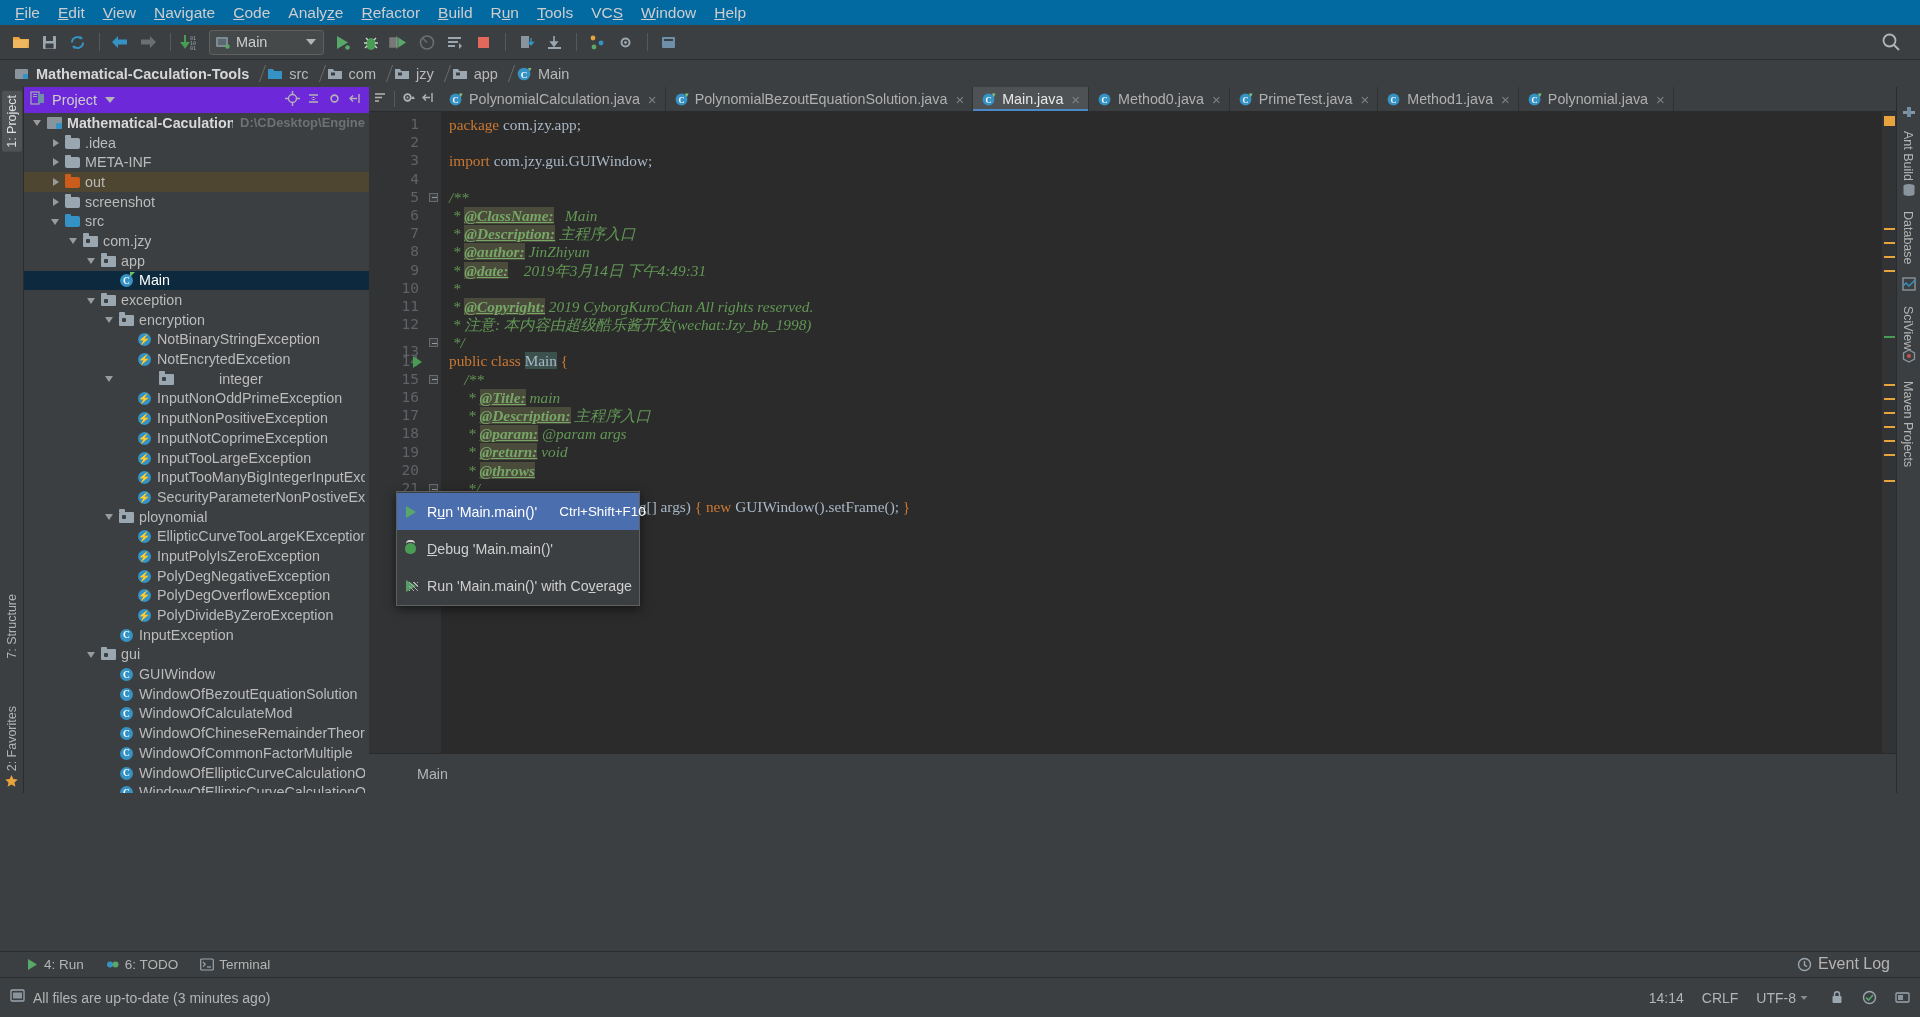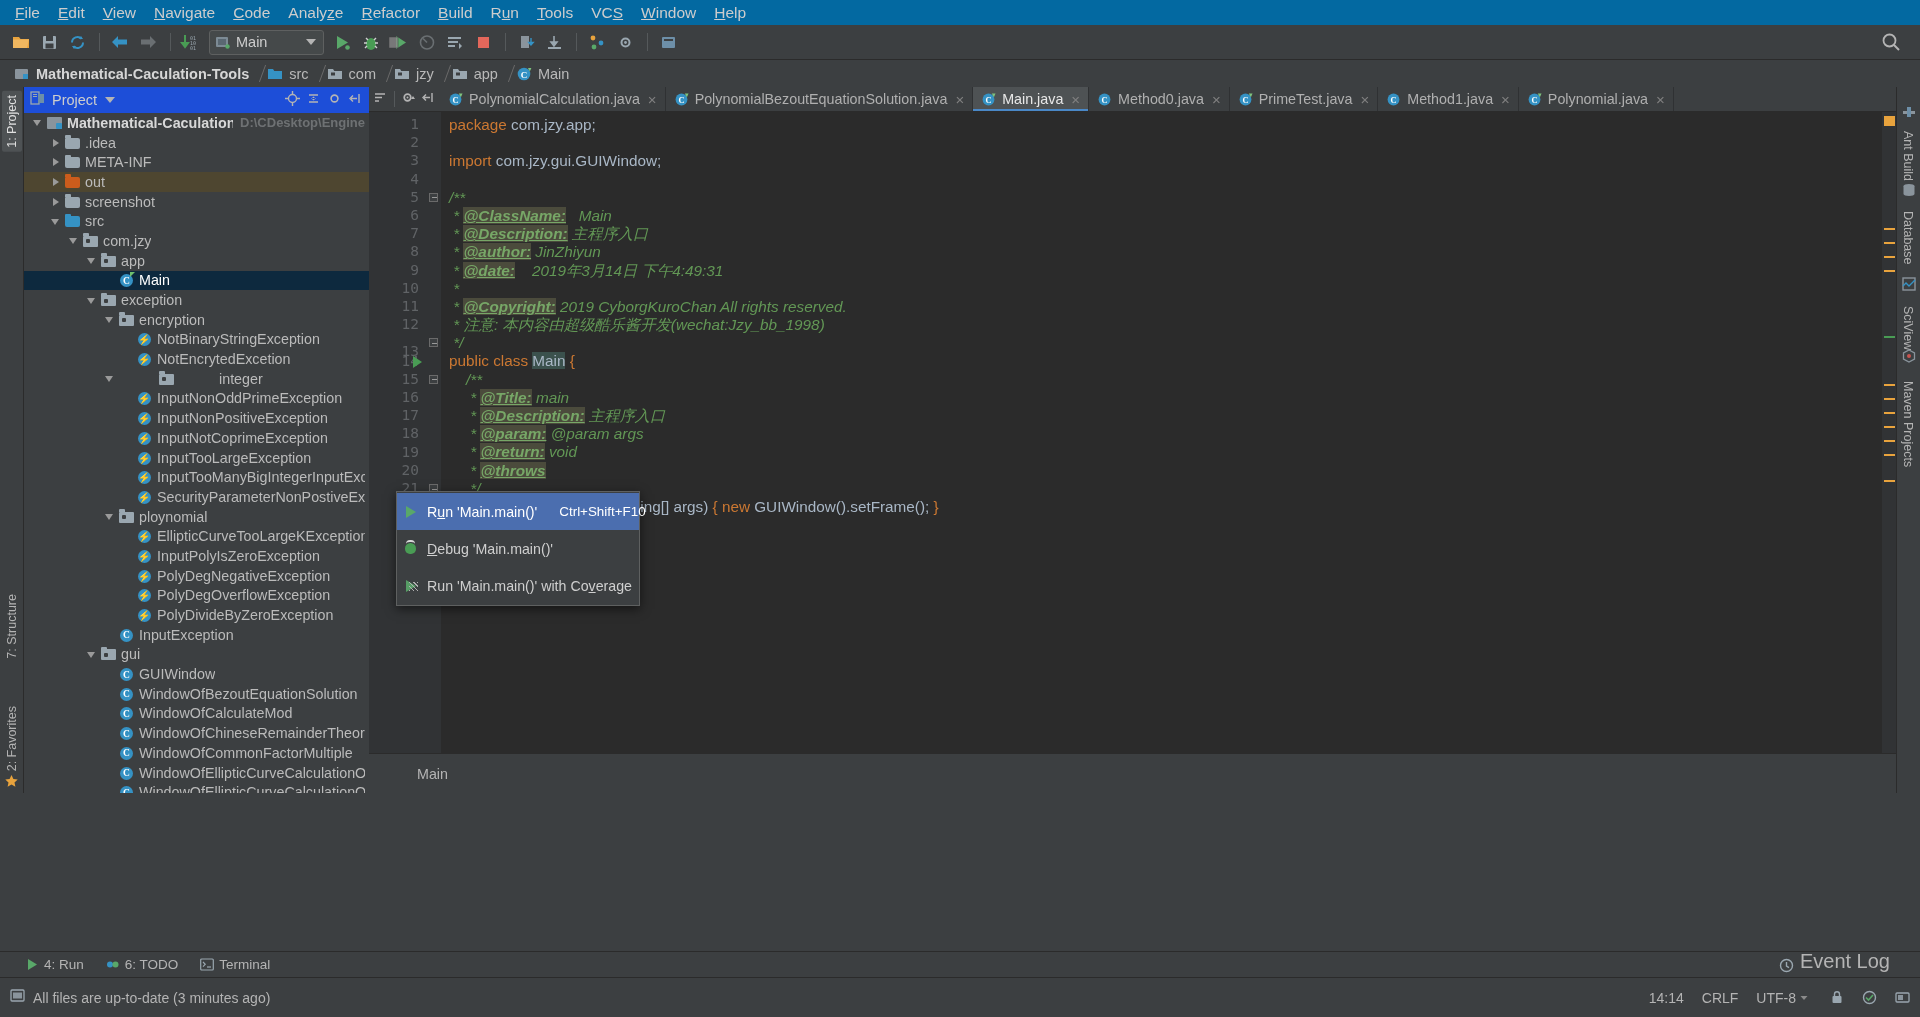--- a/index.html
+++ b/index.html
@@ -95,21 +95,21 @@
   }
   .status-text{ font-size:14px;color:#b4b4b4;margin-left:8px; }
   .status-right{ margin-left:auto;display:flex;align-items:center;gap:18px;font-size:14px;color:#b4b4b4; }
 
   
   .project-panel{
     position:absolute;top:87px;left:24px;width:345px;height:706px;
     background:#3c3f41;
   }
   .pp-header{
-    height:26px;display:flex;align-items:center;padding:0 6px;background:#1d4ed8;
+    height:26px;display:flex;align-items:center;padding:0 6px;background:#6d28d9;
   }
   .pp-title{ font-size:14.5px;color:#cdcdcd;margin-left:6px; }
   .pp-header-right{ margin-left:auto;display:flex;align-items:center;gap:6px; }
   .tree{
     position:absolute;top:26px;left:0;width:345px;height:680px;
     background:#3c3f41;overflow:hidden;
   }
   .trow{
     height:19.7px;display:flex;align-items:center;white-space:nowrap;
     font-size:14.3px;color:#bbbbbb;padding-right:4px;
@@ -199,21 +199,21 @@
   .gutter{
     position:absolute;top:0;left:0;width:58px;height:100%;background:#313335;
   }
   .lnum{
     position:absolute;right:8px;font-size:14.5px;color:#606366;
     font-family:"DejaVu Sans Mono", monospace;
   }
   .foldcol{ position:absolute;top:0;left:58px;width:14px;height:100%;background:#313335; }
   .code{
     position:absolute;top:0;left:72px;right:0;height:100%;
-    font-family:Liberation Sans, sans-serif;font-size:15.3px;line-height:18.2px;
+    font-family:Liberation Serif, serif;font-size:15.3px;line-height:18.2px;
     white-space:pre;color:#a9b7c6;padding-top:4px;
   }
   .cl{ height:18.2px; padding-left:8px; }
   .kw{ color:#cc7832; }
   .cmt{ color:#629755; font-style:italic; }
   .tag{ color:#77a767; font-style:italic; font-weight:bold; background:#4b4b3c; text-decoration:underline; }
   .mname{ color:#ffc66d; }
   .hlname{ background:#3b514d; }
   .brace-y{ color:#cc7832; }
 
@@ -975,21 +975,21 @@
       </span>
       <span style="display:flex;">
         <svg width="15" height="15" viewBox="0 0 15 15">
             <rect x="1" y="3" width="13" height="9" rx="1" fill="none" stroke="#9aa7b0" stroke-width="1.3"></rect>
             <rect x="3" y="5" width="5" height="5" fill="#8a949c"></rect>
           </svg>
       </span>
     </span>
   </div>
 
-  <div style="position:absolute;right:30px;bottom:44px;display:flex;align-items:flex-end;font-size:20px;color:#b4b4b4;">
+  <div style="position:absolute;right:30px;bottom:44px;display:flex;align-items:center;font-size:16px;color:#b4b4b4;">
     <span style="margin-right:6px;display:flex;">
       <svg width="15" height="15" viewBox="0 0 15 15">
           <circle cx="7.5" cy="7.5" r="6" fill="none" stroke="#9aa7b0" stroke-width="1.4"></circle>
           <path d="M7.5 4v4l2.5 1.6" stroke="#9aa7b0" stroke-width="1.4" fill="none"></path>
         </svg>
     </span>
     <span>Event Log</span>
   </div>
 
 </div>

